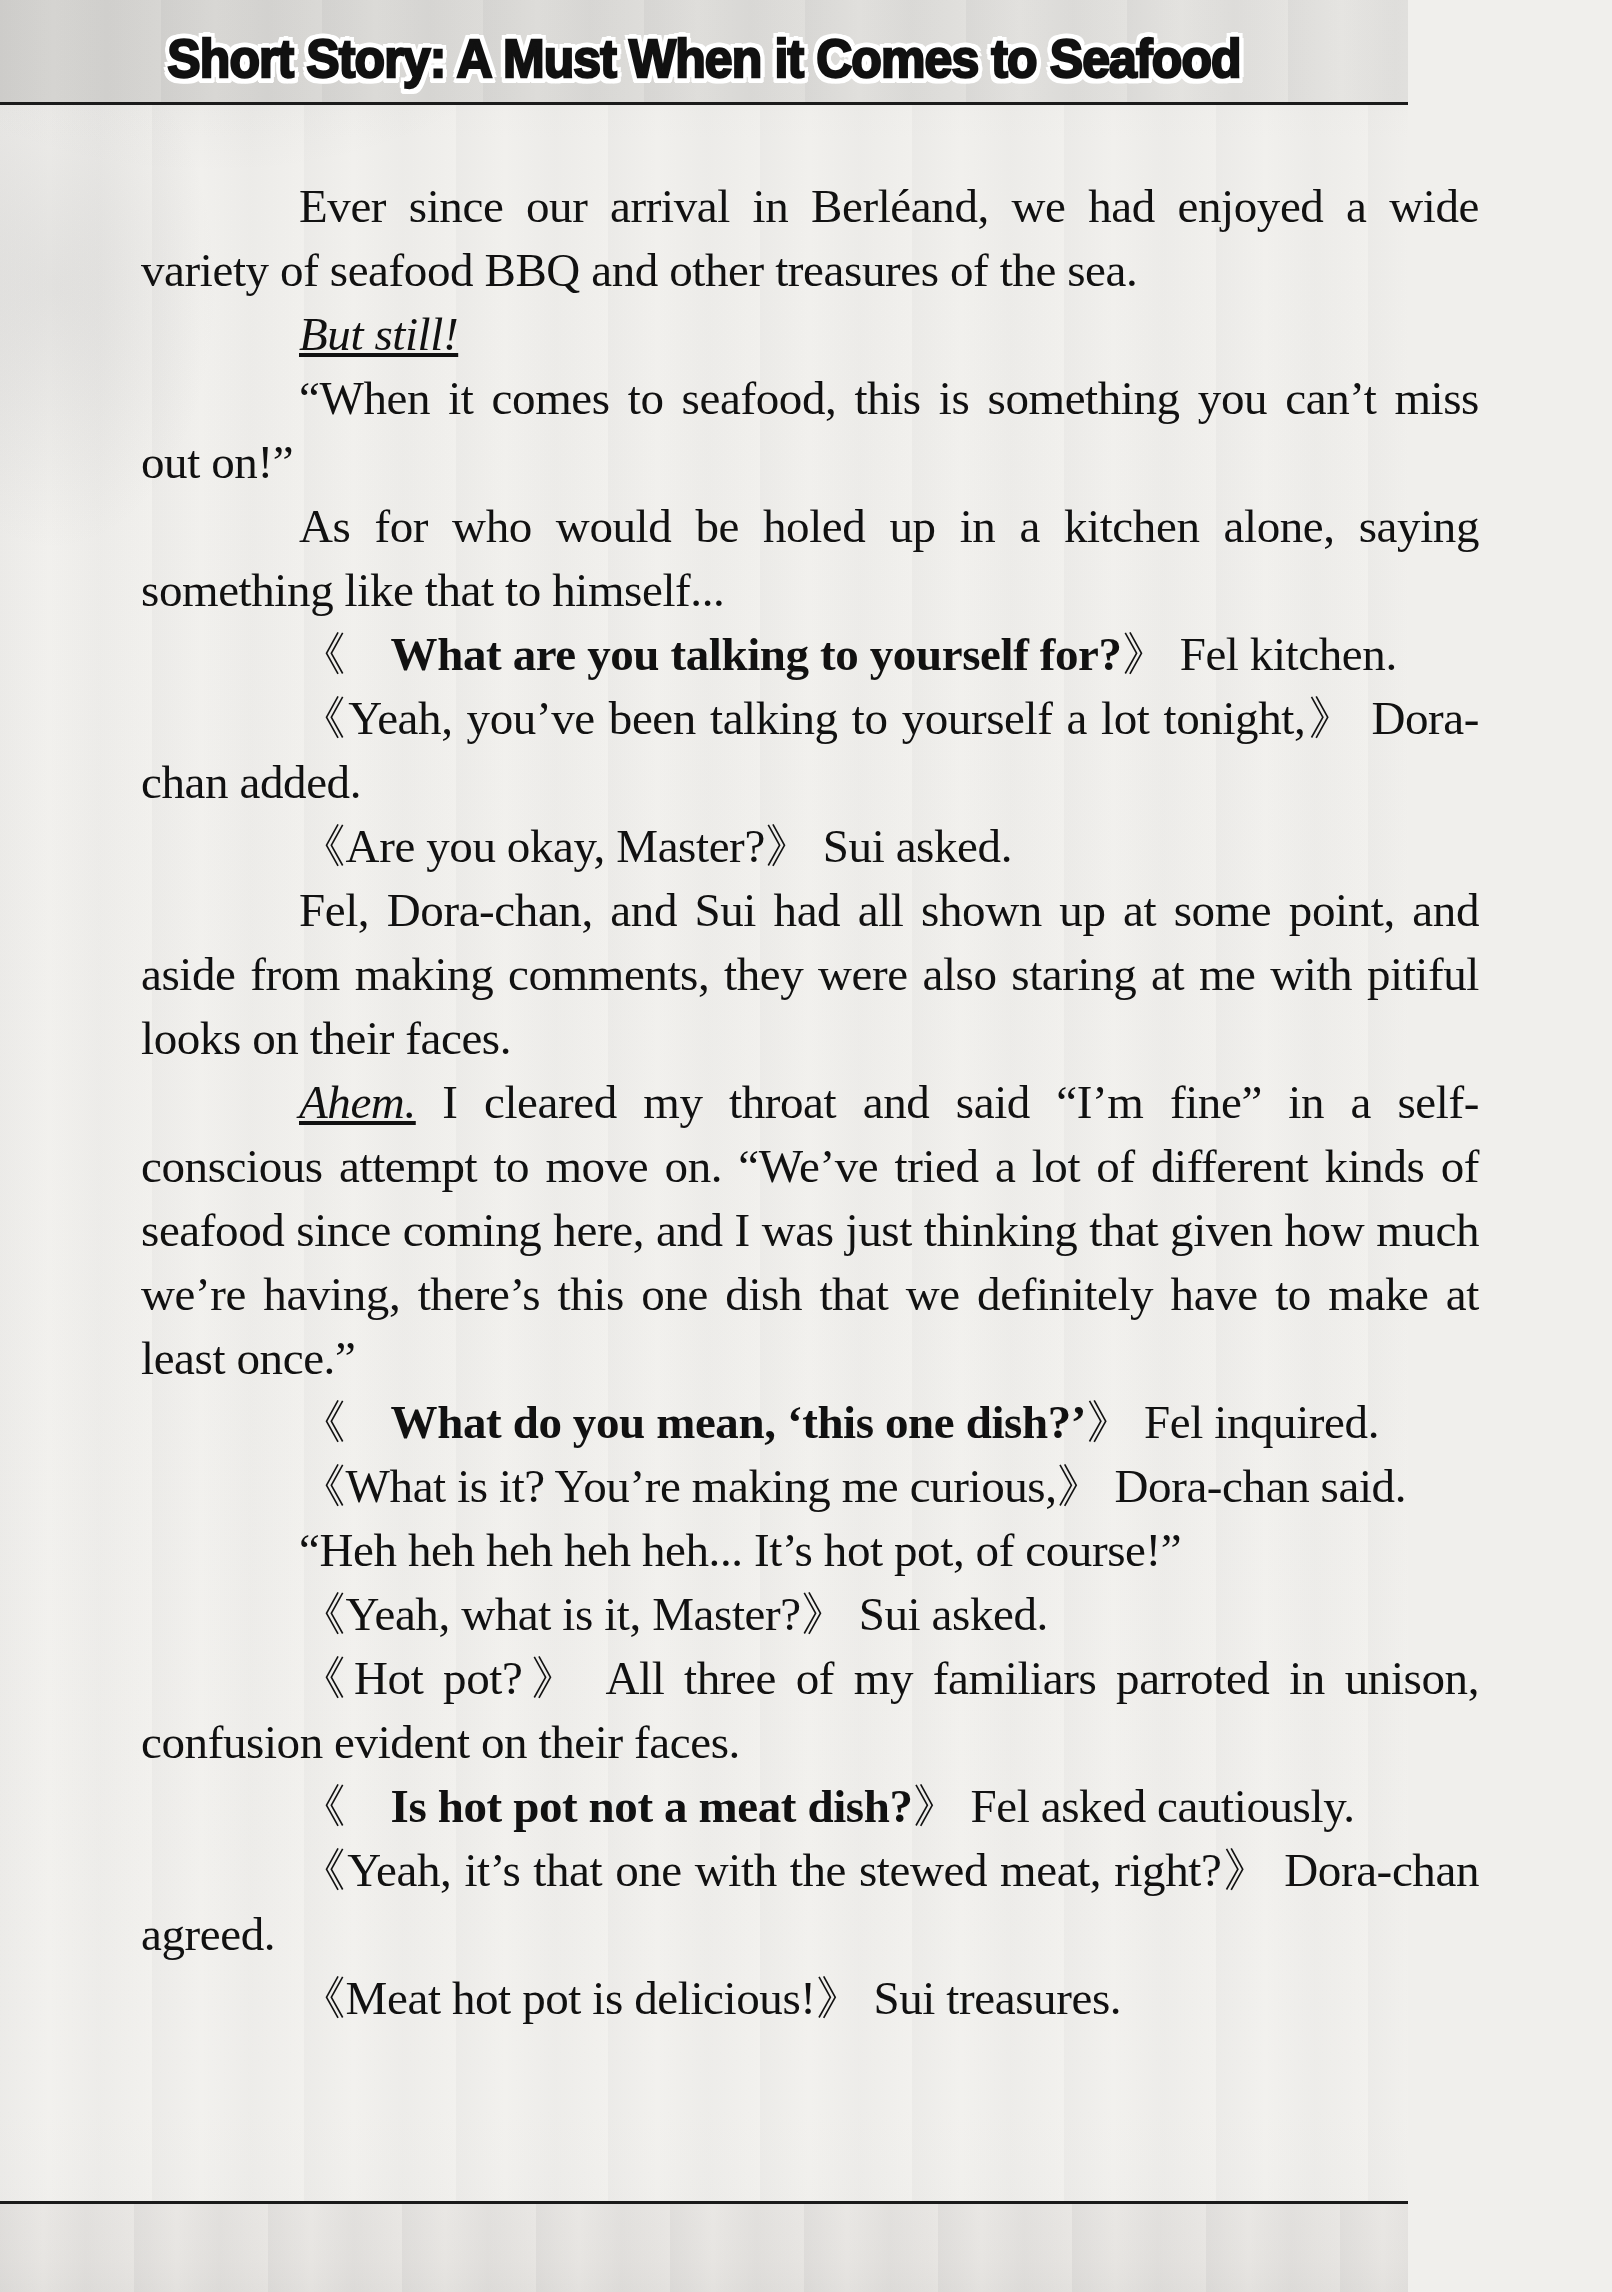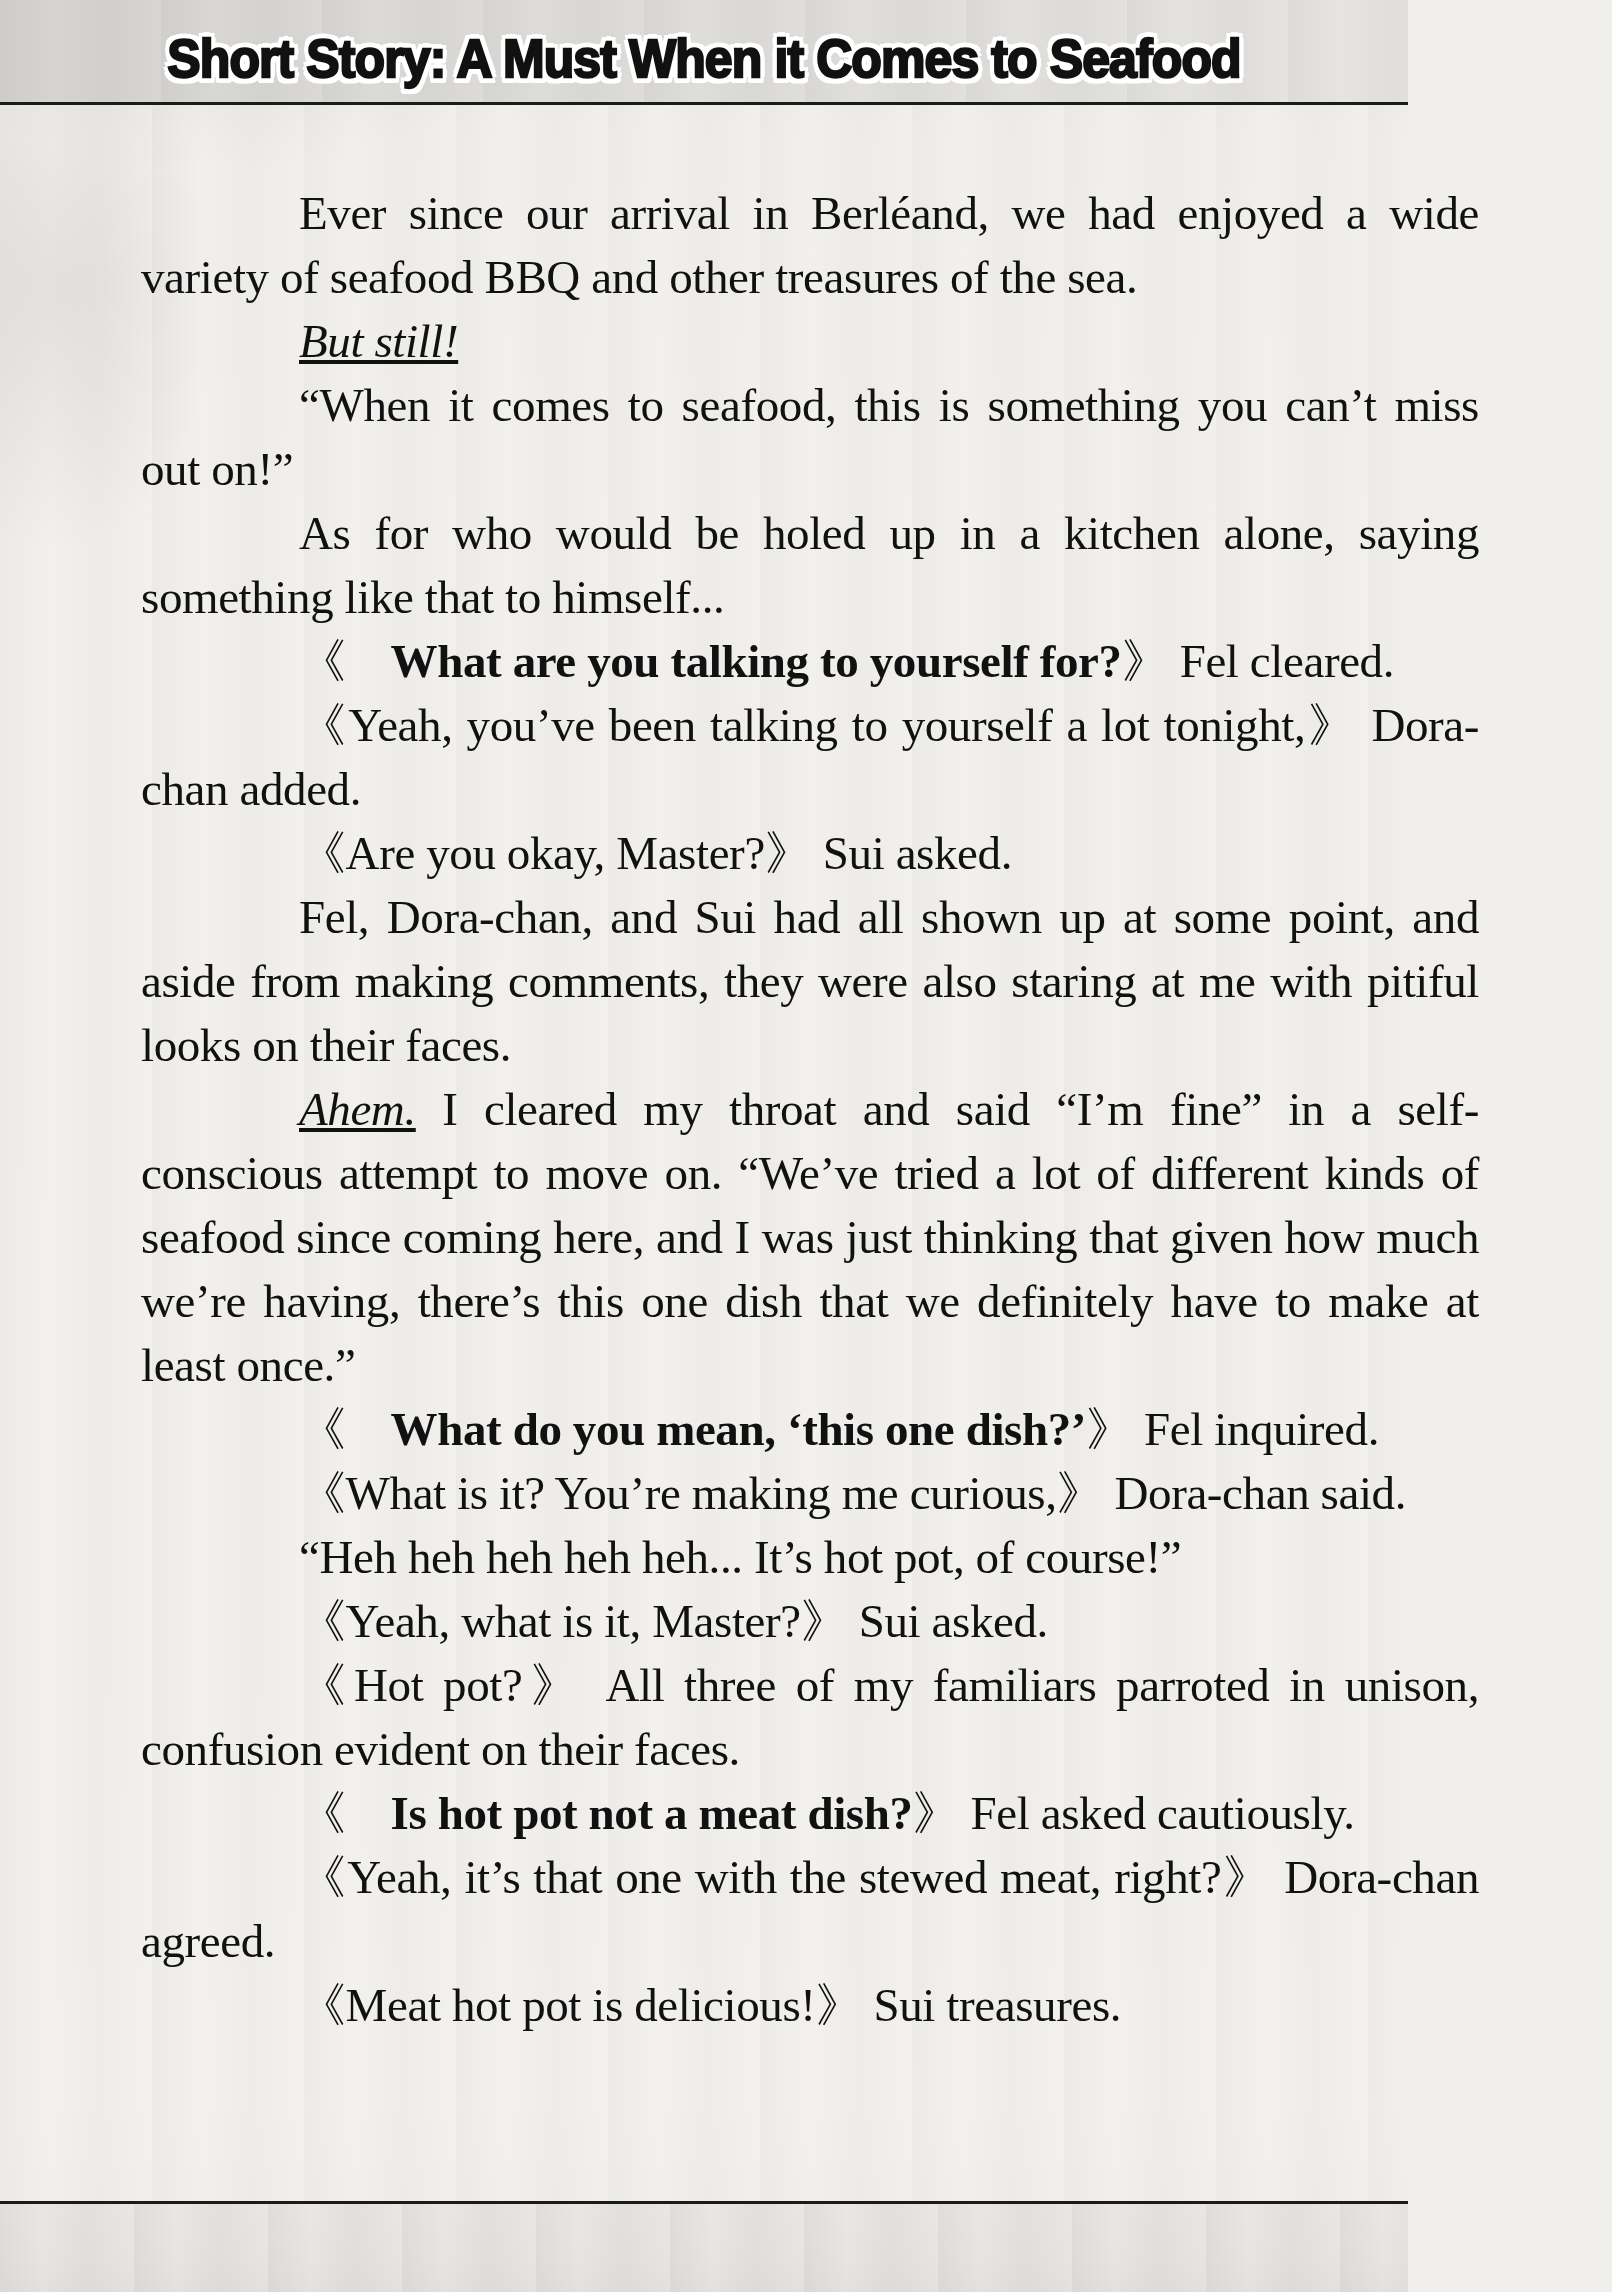--- a/index.html
+++ b/index.html
@@ -56,21 +56,21 @@
       -4.5px  4.5px 0 #ffffff,  4.5px  4.5px 0 #ffffff,
       -5.4px  0   0 #ffffff,  5.4px  0   0 #ffffff,
        0   -5.4px 0 #ffffff,  0    5.4px 0 #ffffff,
       -3.6px  5.4px 0 #ffffff,  3.6px  5.4px 0 #ffffff;
     white-space: nowrap;
   }
 
   
   .story {
     position: absolute;
-    top: 104px; left: 141px;
+    top: 97px; left: 141px;
     width: 1338px;
     padding-top: 77px;
     font-size: 47px;
     line-height: 64px;
     letter-spacing: -0.4px;
     color: var(--ink);
     text-align: justify;
   }
   .para {
     margin: 0;
@@ -98,21 +98,21 @@
 
   <header class="header">
     <h1 class="title">Short Story: A Must When it Comes to Seafood</h1>
   </header>
 
   <main class="story" id="story">
       <p class="para"><span>Ever since our arrival in Berléand, we had enjoyed a wide variety of seafood BBQ and other treasures of the sea.</span></p>
       <p class="para"><span class="italic">But still!</span></p>
       <p class="para"><span>“When it comes to seafood, this is something you can’t miss out on!”</span></p>
       <p class="para"><span>As for who would be holed up in a kitchen alone, saying something like that to himself...</span></p>
-      <p class="para"><span>《</span><span class="bold">What are you talking to yourself for?</span><span>》 Fel cleared.</span></p>
+      <p class="para"><span>《</span><span class="bold">What are you talking to yourself for?</span><span>》 Fel kitchen.</span></p>
       <p class="para"><span>《Yeah, you’ve been talking to yourself a lot tonight,》 Dora-chan added.</span></p>
       <p class="para"><span>《Are you okay, Master?》 Sui asked.</span></p>
       <p class="para"><span>Fel, Dora-chan, and Sui had all shown up at some point, and aside from making comments, they were also staring at me with pitiful looks on their faces.</span></p>
       <p class="para"><span class="italic">Ahem.</span><span> I cleared my throat and said “I’m fine” in a self-conscious attempt to move on. “We’ve tried a lot of different kinds of seafood since coming here, and I was just thinking that given how much we’re having, there’s this one dish that we definitely have to make at least once.”</span></p>
       <p class="para"><span>《</span><span class="bold">What do you mean, ‘this one dish?’</span><span>》 Fel inquired.</span></p>
       <p class="para"><span>《What is it? You’re making me curious,》 Dora-chan said.</span></p>
       <p class="para"><span>“Heh heh heh heh heh... It’s hot pot, of course!”</span></p>
       <p class="para"><span>《Yeah, what is it, Master?》 Sui asked.</span></p>
       <p class="para"><span>《Hot pot?》 All three of my familiars parroted in unison, confusion evident on their faces.</span></p>
       <p class="para"><span>《</span><span class="bold">Is hot pot not a meat dish?</span><span>》 Fel asked cautiously.</span></p>

